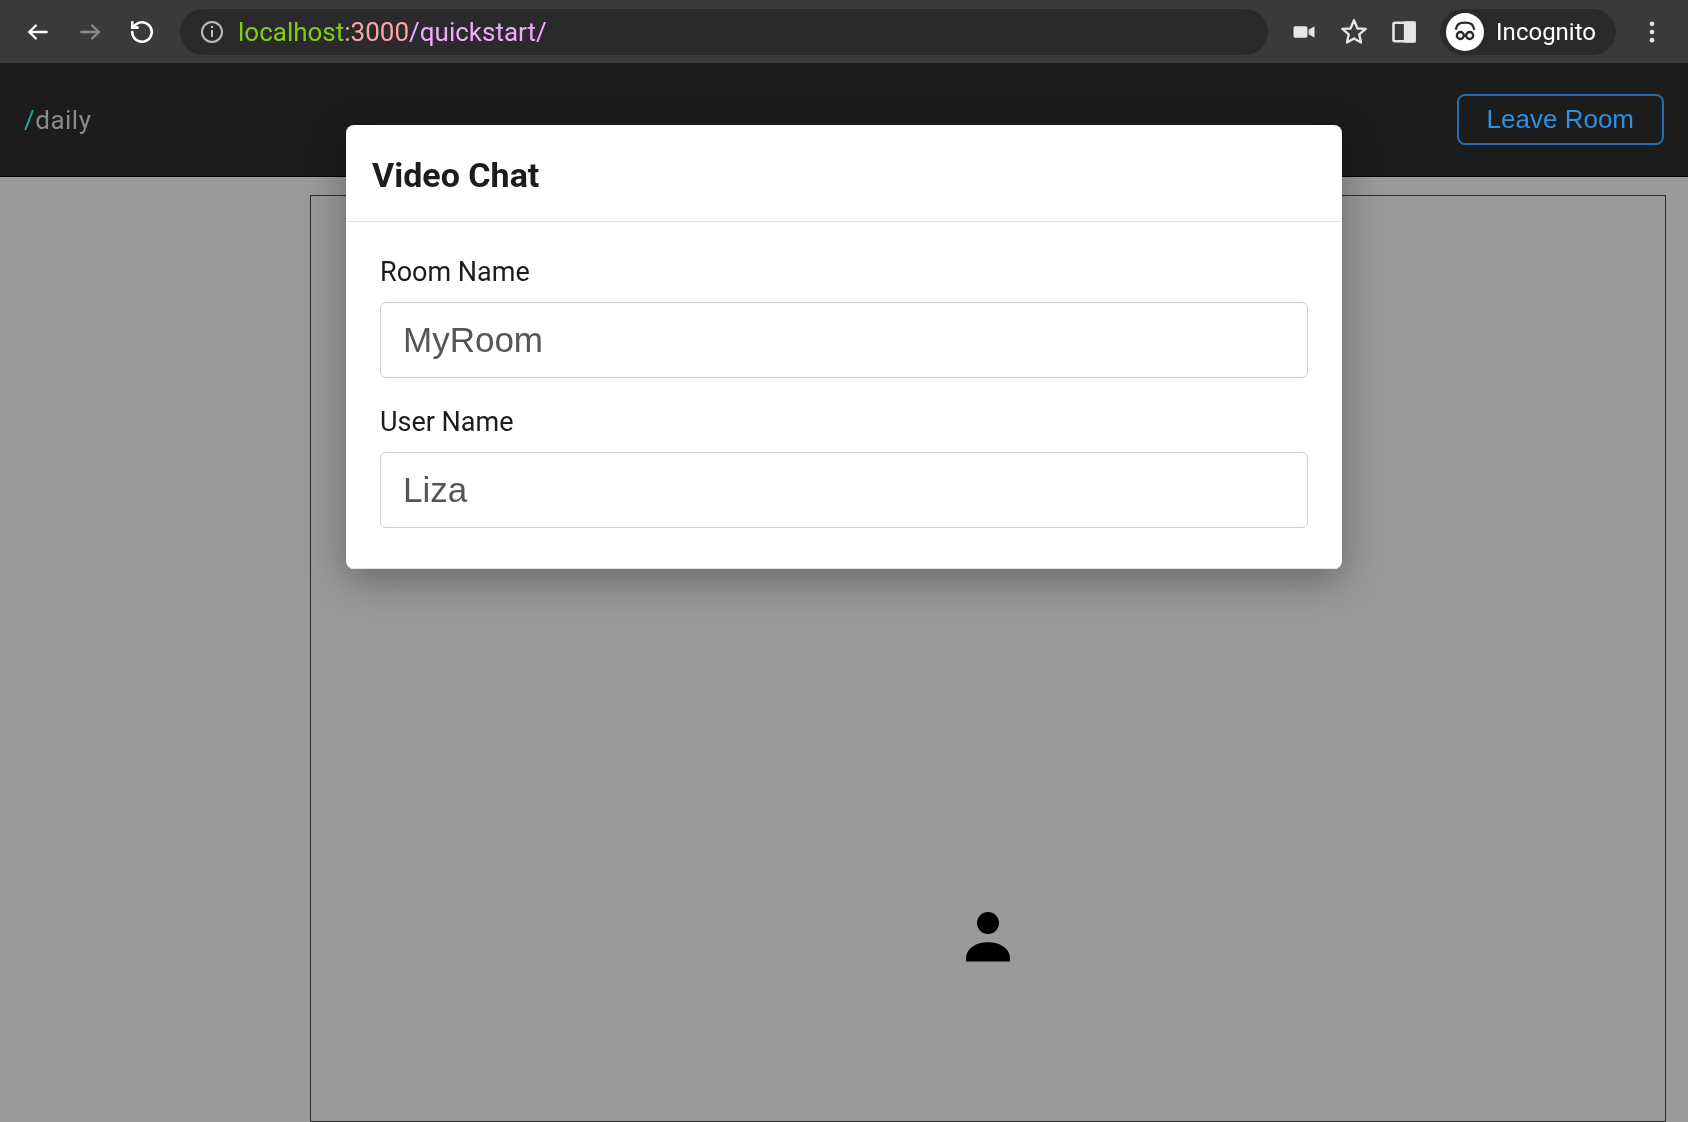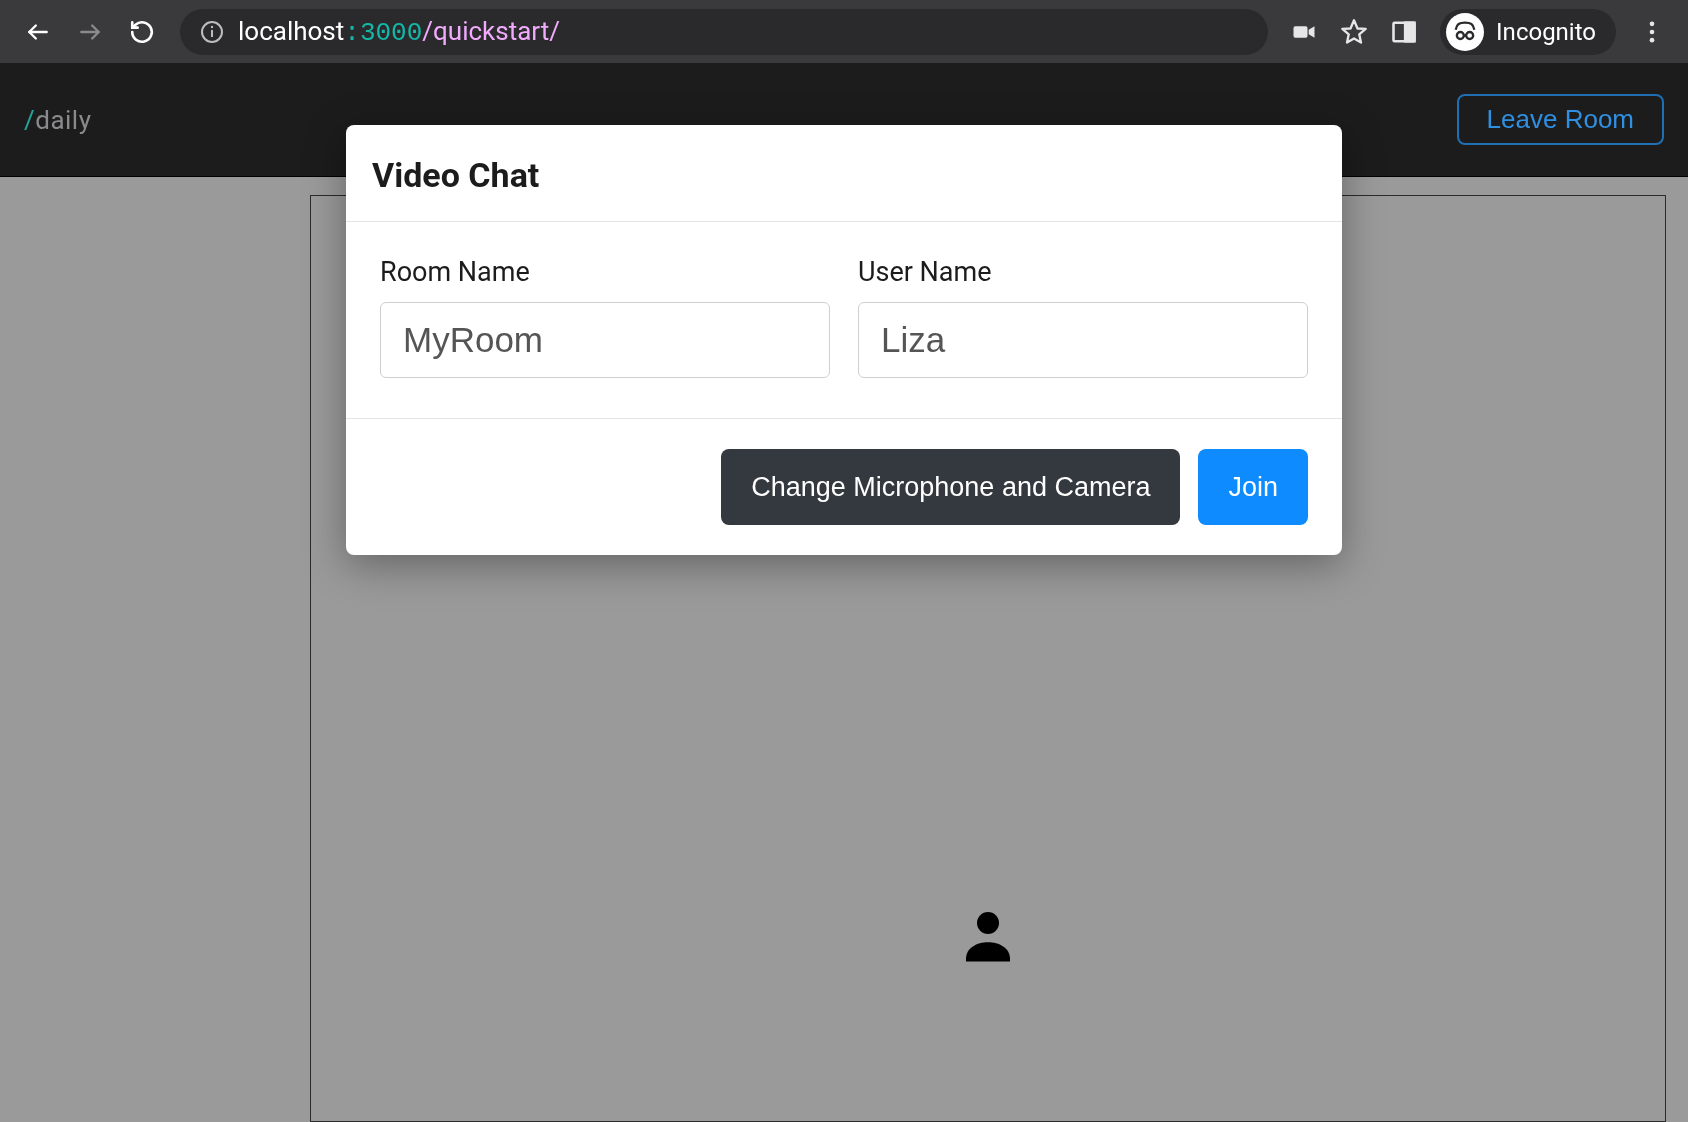--- a/index.html
+++ b/index.html
@@ -31,22 +31,22 @@
     border-radius: 23px;
     display: flex;
     align-items: center;
     padding: 0 20px;
     margin: 0 10px;
     color: #e6e6e6;
     font-size: 26px;
     gap: 14px;
   }
   .address-wrap .info-icon { color: #bdbdbd; display:flex; align-items:center; }
-  .url-host { color: #ffffff; }
-  .url-port { color: #14b8a6; font-family: Liberation Mono, monospace; }
+  .url-host { color: #84cc16; }
+  .url-port { color: #fca5a5; }
   .url-path { color: #f0abfc; }
 
   .toolbar-right {
     display: flex; align-items: center; gap: 22px; padding: 0 8px;
   }
   .toolbar-right .icon { color: #e6e6e6; display:flex; align-items:center; justify-content:center; }
   .toolbar-right svg { width: 28px; height: 28px; }
 
   .incognito-pill {
     height: 46px;
@@ -126,21 +126,21 @@
     overflow:hidden;
   }
   .modal-header {
     padding: 30px 26px 26px;
     border-bottom: 1px solid #e4e4e4;
   }
   .modal-header h2 { font-size: 34px; font-weight: 700; color:#1c1c1c; }
   .modal-body {
     padding: 34px 34px 40px;
     border-bottom: 1px solid #e4e4e4;
-    display:flex; flex-direction:row; gap: 28px;
+    display:flex; flex-direction:column; gap: 28px;
   }
   .field-label { font-size: 27px; color:#1c1c1c; margin-bottom: 14px; display:block; }
   .text-input {
     width: 100%;
     height: 76px;
     border: 1px solid #cfcfcf;
     border-radius: 6px;
     font-size: 35px;
     padding: 0 22px;
     color:#555;
@@ -260,19 +260,15 @@
       <div class="modal-body">
         <div>
           <label class="field-label">Room Name</label>
           <input class="text-input" type="text" value="MyRoom" style="">
         </div>
         <div>
           <label class="field-label">User Name</label>
           <input class="text-input" type="text" value="Liza" style="">
         </div>
       </div>
-      <div class="modal-footer">
-        <button class="btn btn-dark">Change Microphone and Camera</button>
-        <button class="btn btn-primary">Join</button>
-      </div>
     </div>
   </div>
 </div>
 
 </body></html>

